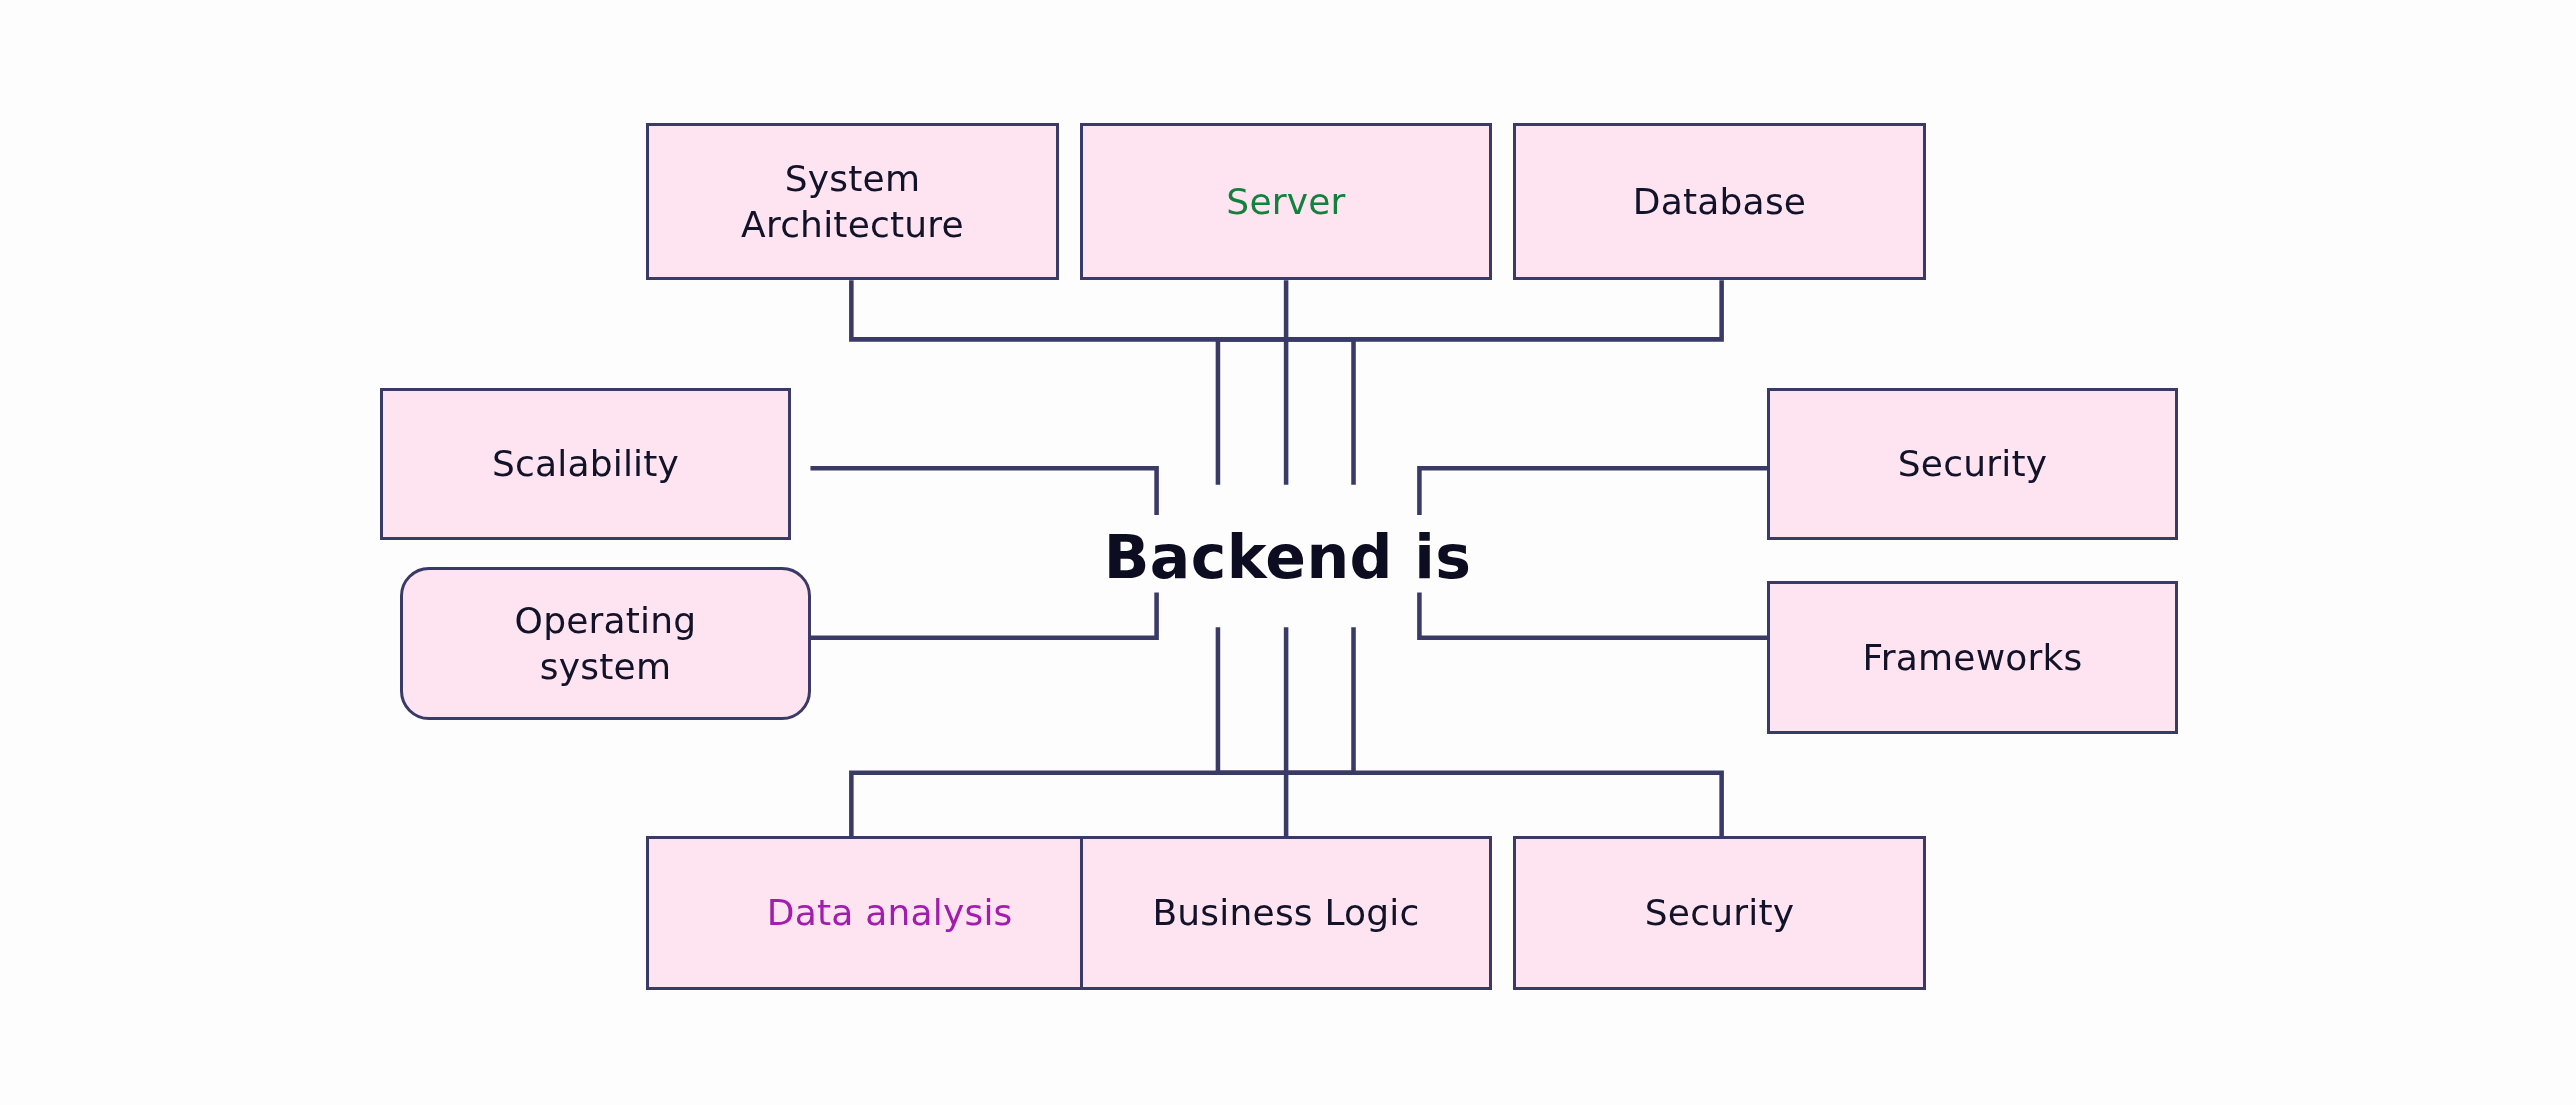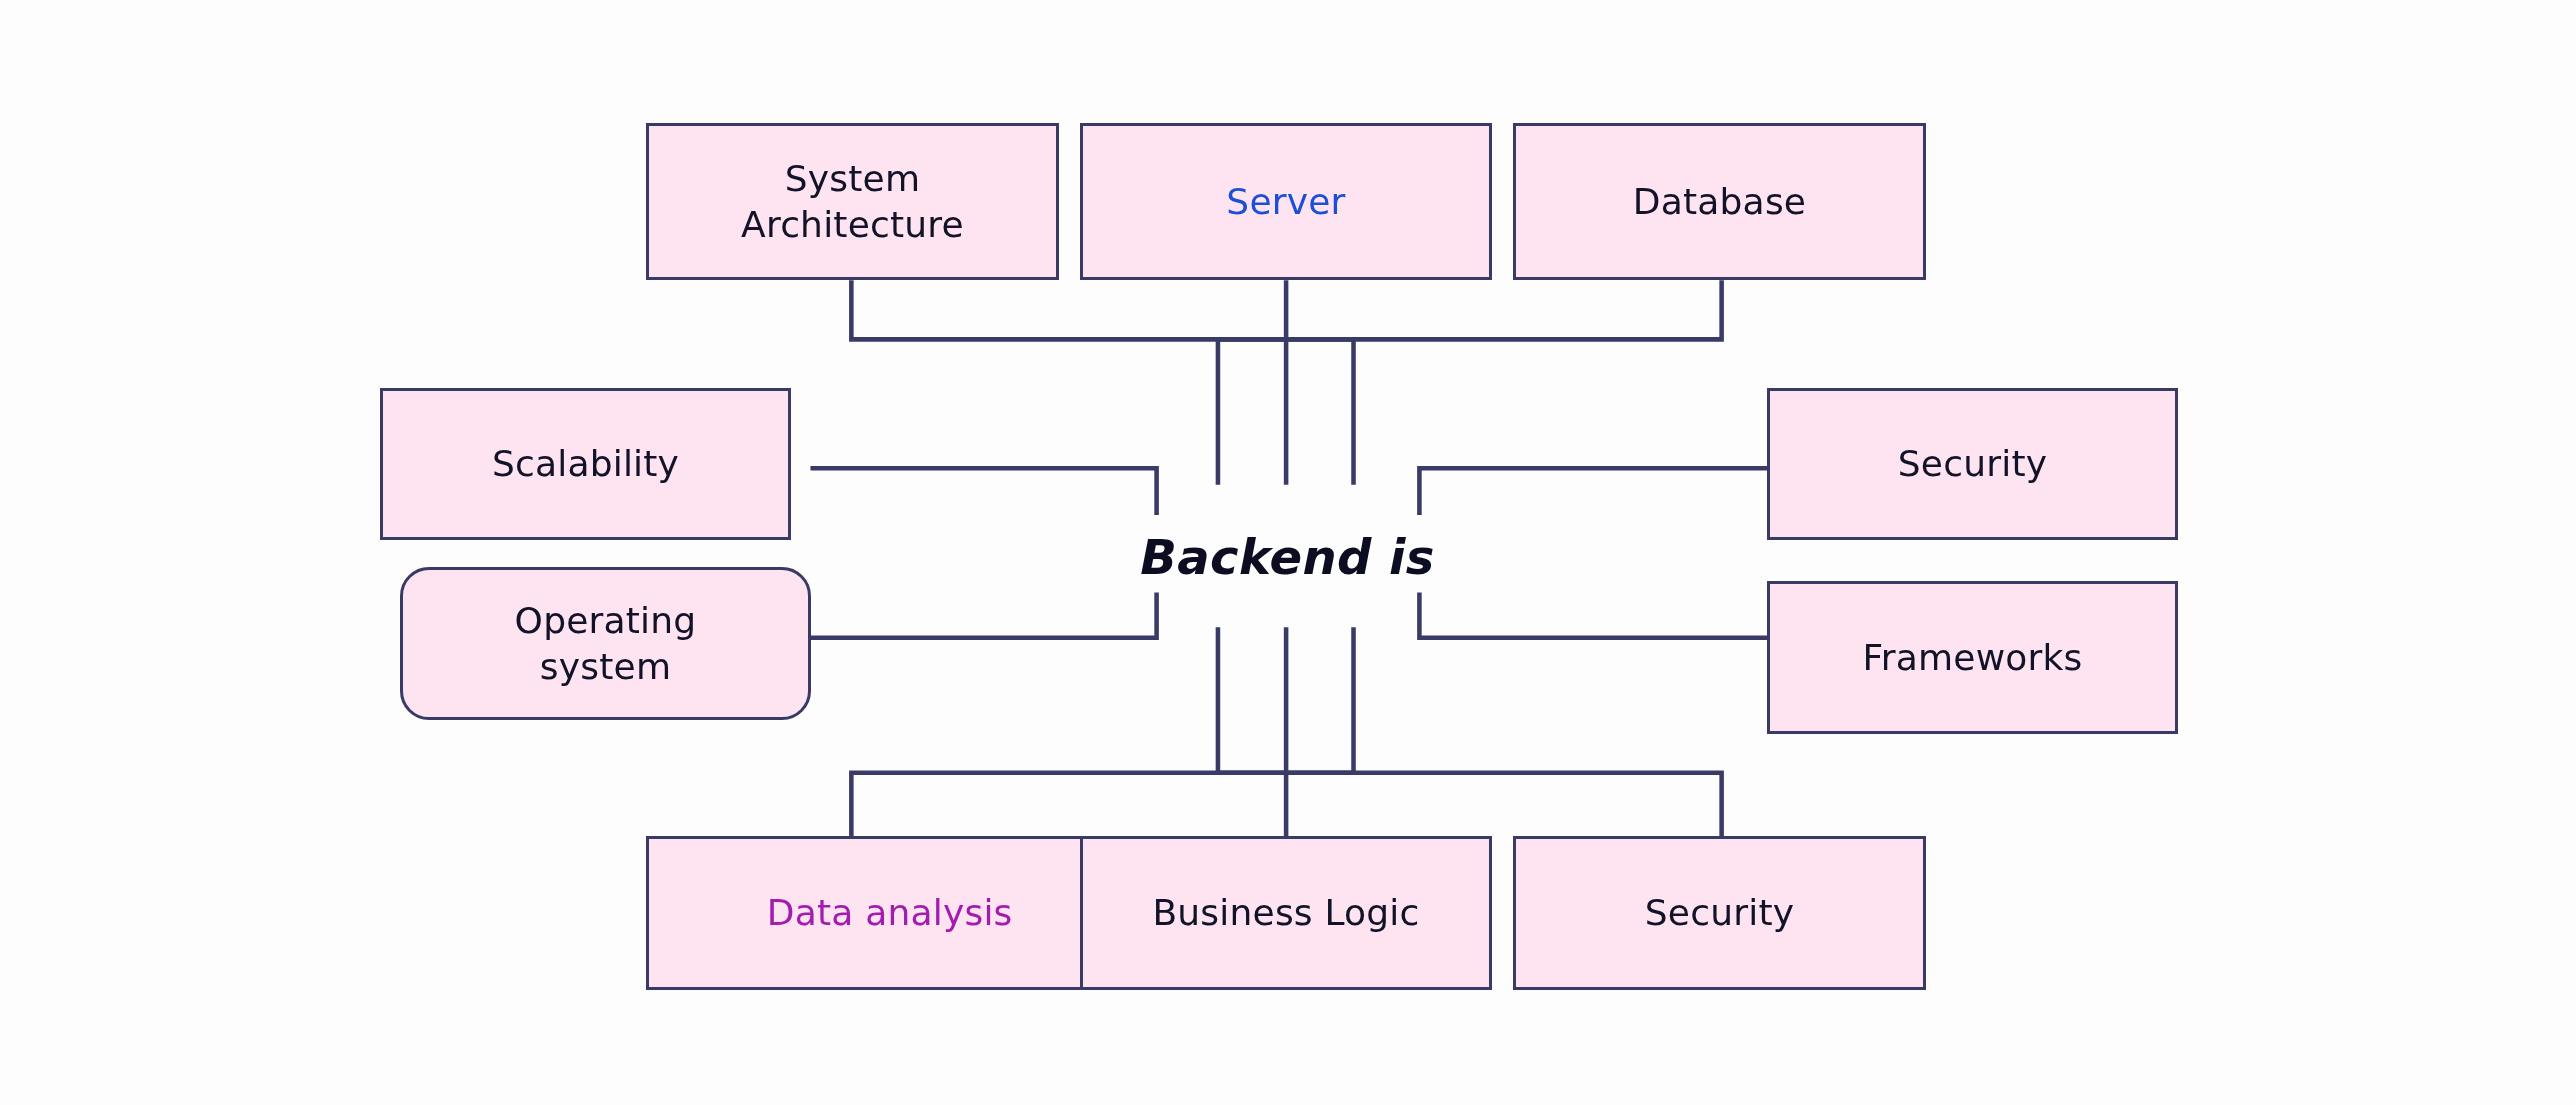--- a/index.html
+++ b/index.html
@@ -42,24 +42,23 @@
   .node span { display: block; }
   #center-label {
     position: absolute;
     z-index: 3;
     display: flex;
     align-items: center;
     justify-content: center;
     text-align: right;
     color: #0d0d22;
     font-weight: bold;
-    font-size: 48px;
+    font-size: 60px;
     letter-spacing: 0.4px;
     white-space: nowrap;
-    font-style: italic;
   }
 </style>
 </head>
 <body>
 
 <div id="canvas">
 
   <svg id="wires" viewBox="0 0 3401 1460" preserveAspectRatio="none">
       <polyline points="1124,370 1124,448 1787,448 1787,640" fill="none" stroke="#3a3a66" stroke-width="6" stroke-linecap="butt" stroke-linejoin="miter"></polyline>
       <polyline points="1698,370 1698,640" fill="none" stroke="#3a3a66" stroke-width="6" stroke-linecap="butt" stroke-linejoin="miter"></polyline>
@@ -73,21 +72,21 @@
       <polyline points="2273,1104 2273,1020 1608,1020 1608,828" fill="none" stroke="#3a3a66" stroke-width="6" stroke-linecap="butt" stroke-linejoin="miter"></polyline>
     </svg>
 
   <div id="nodes-layer">
       <div class="node" style="left: 646px; top: 123px; width: 413px; height: 157px; background: rgb(253, 228, 240); border-color: rgb(58, 58, 102); color: rgb(18, 18, 41);">
         <div>
           <span>System</span>
           <span>Architecture</span>
         </div>
       </div>
-      <div class="node" style="left: 1080px; top: 123px; width: 412px; height: 157px; background: rgb(253, 228, 240); border-color: rgb(58, 58, 102); color: #1d4ed8;">
+      <div class="node" style="left: 1080px; top: 123px; width: 412px; height: 157px; background: rgb(253, 228, 240); border-color: rgb(58, 58, 102); color: #15803d;">
         <div>
           <span>Server</span>
         </div>
       </div>
       <div class="node" style="left: 1513px; top: 123px; width: 413px; height: 157px; background: rgb(253, 228, 240); border-color: rgb(58, 58, 102); color: rgb(18, 18, 41);">
         <div>
           <span>Database</span>
         </div>
       </div>
       <div class="node" style="left: 380px; top: 388px; width: 411px; height: 152px; background: rgb(253, 228, 240); border-color: rgb(58, 58, 102); color: rgb(18, 18, 41);">

